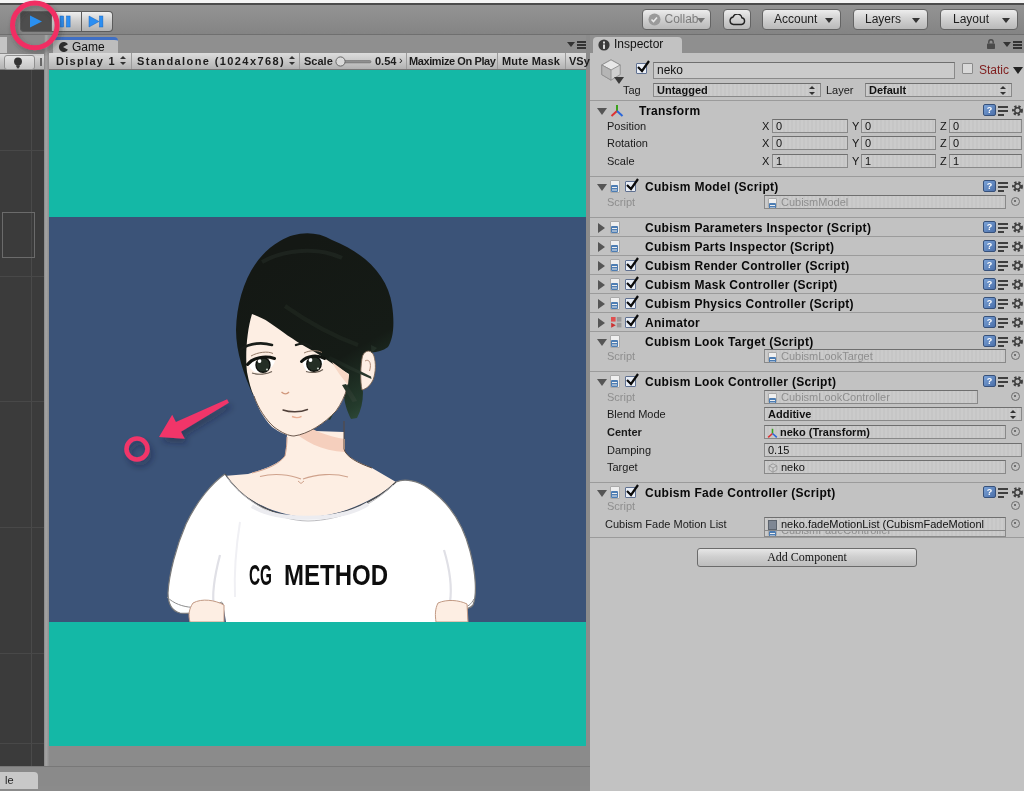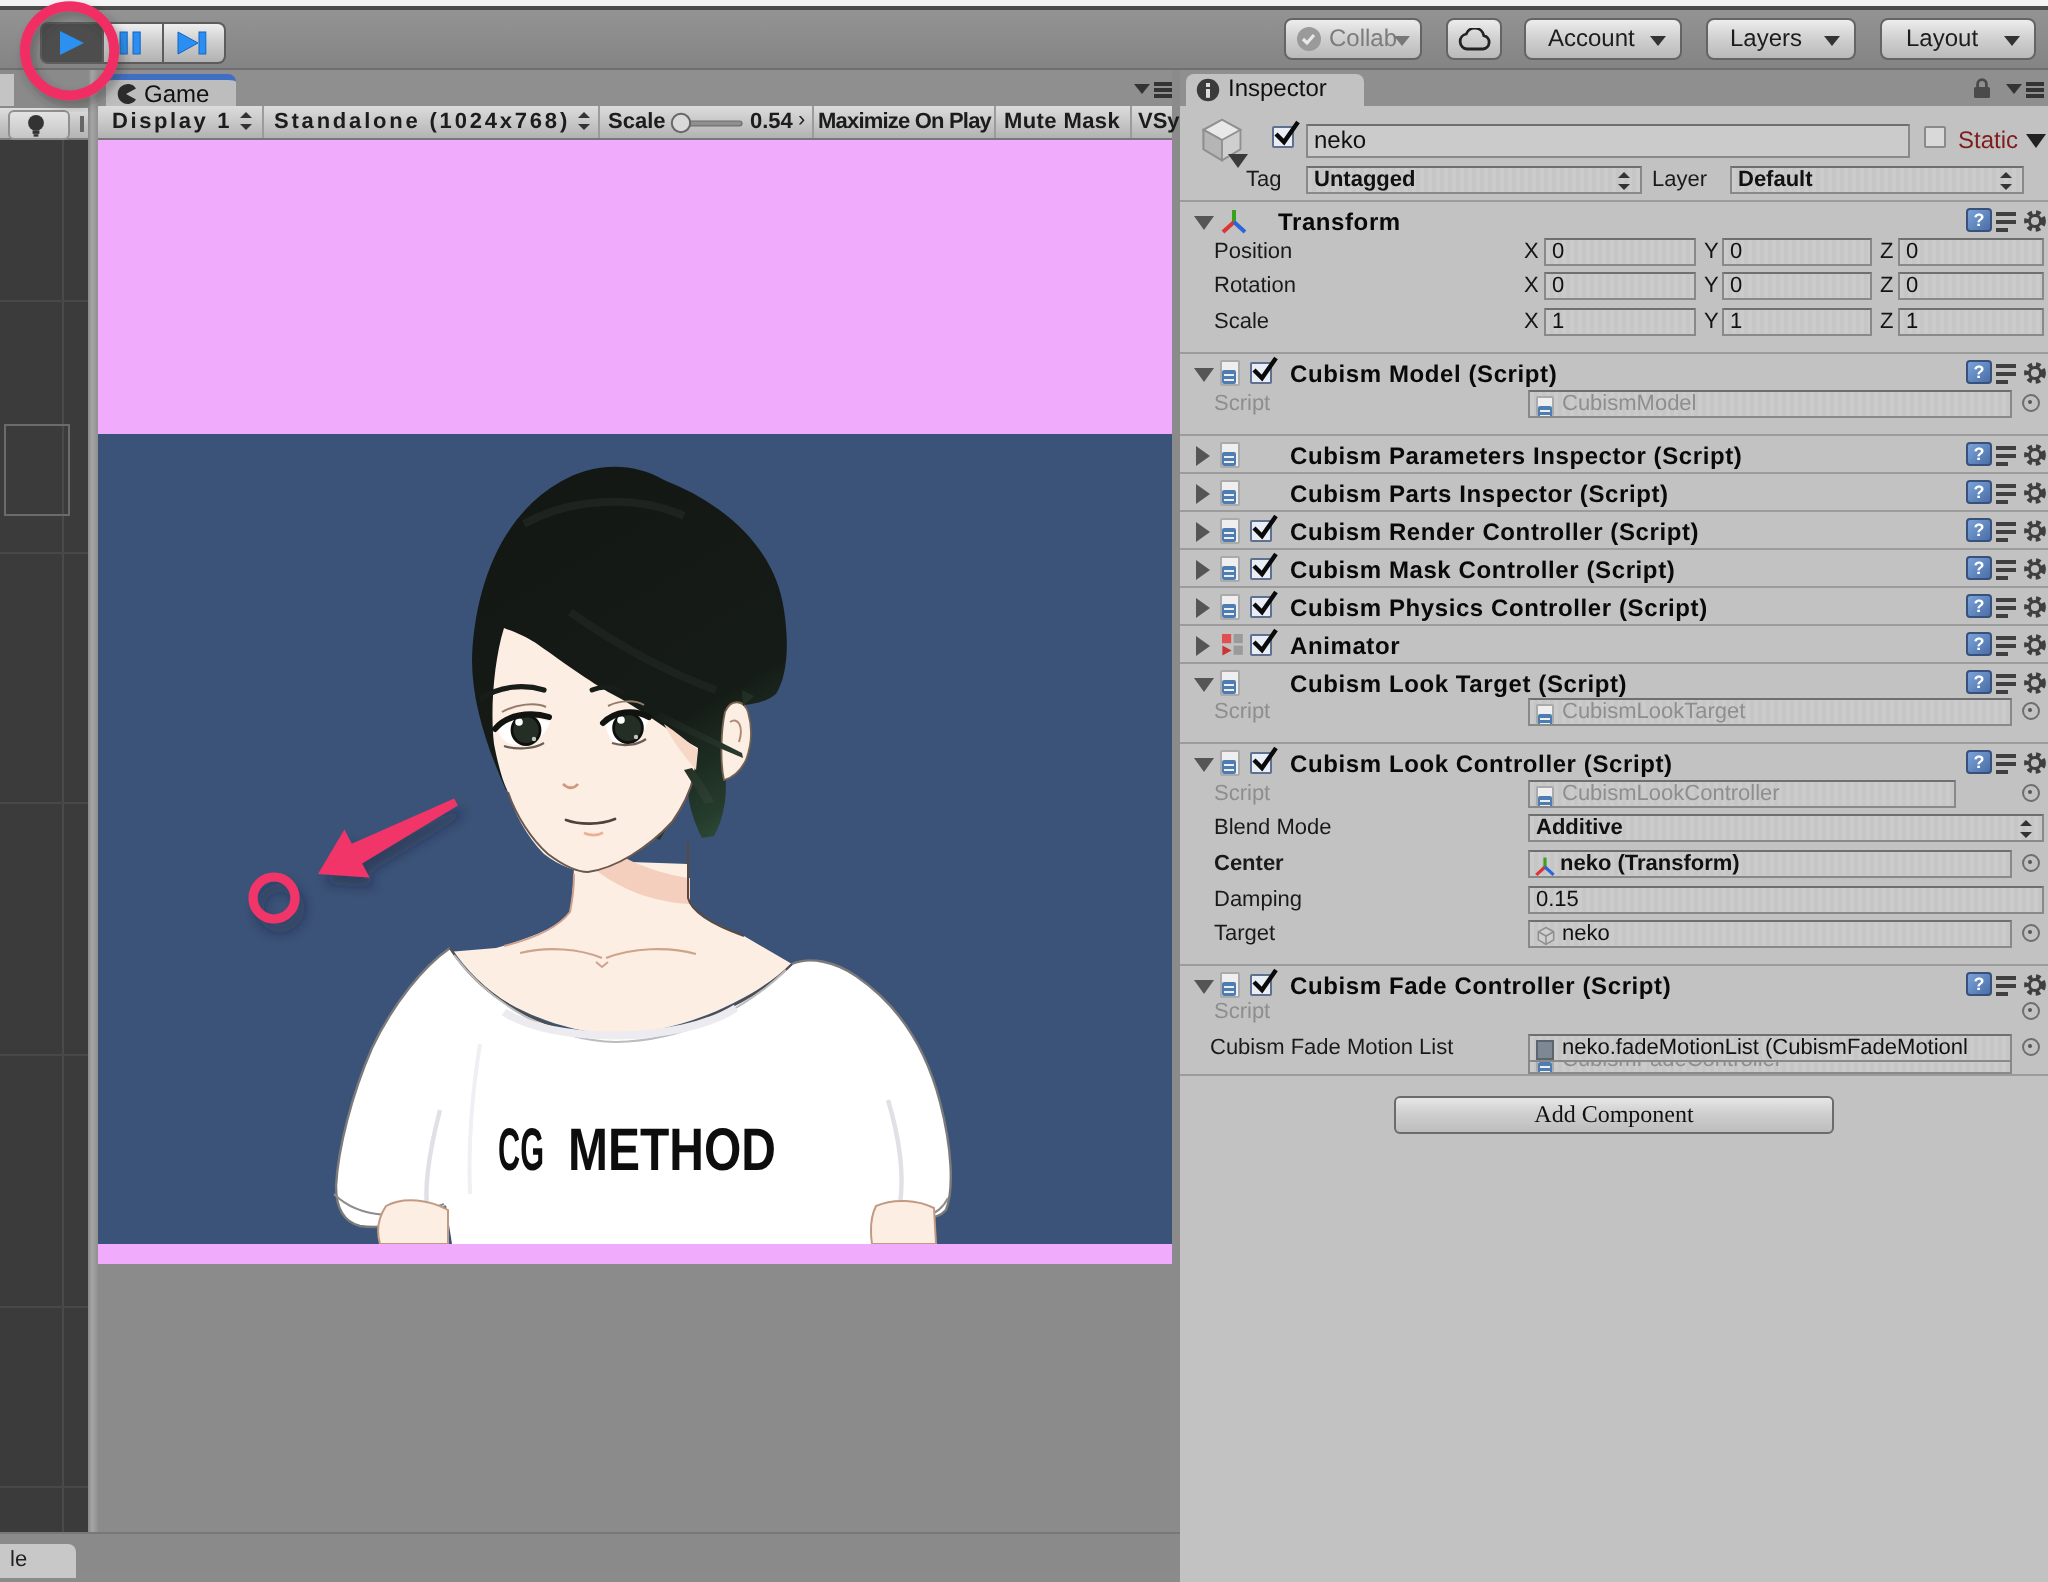--- a/index.html
+++ b/index.html
@@ -29,21 +29,21 @@
 
 .split{background:linear-gradient(90deg,#888,#a5a5a5 40%,#8f8f8f);}
 
 #gametabbar{left:49px;top:35px;width:537px;height:18px;background:#8f8f8f;}
 #gametab{left:4px;top:2px;width:65px;height:16px;background:#bdbdbd;
 border-radius:4px 4px 0 0;border-top:3px solid #3f6fc4;font-size:12px;color:#111;}
 #gametoolbar{left:49px;top:53px;width:537px;height:17px;
 background:linear-gradient(#dcdcdc,#c6c6c6 55%,#b2b2b2);border-bottom:1px solid #777;
 font-size:11px;font-weight:bold;color:#1c1c1c;}
 .gsep{position:absolute;top:0;width:1px;height:16px;background:#9b9b9b;}
-#gamecontent{left:49px;top:70px;width:537px;height:562px;background:#f0abfc;}
+#gamecontent{left:49px;top:70px;width:537px;height:676px;background:#14b8a6;}
 #bluebg{left:0;top:147px;width:537px;height:405px;background:#3b5378;}
 
 #bottombar{left:0;top:766px;width:590px;height:20px;background:#8a8a8a;border-top:1px solid #787878;}
 #letab{left:0;top:5px;width:38px;height:17px;background:#c8c8c8;border-radius:0 4px 0 0;
 font-size:11px;color:#222;line-height:17px;padding-left:5px;}
 
 #inspector{left:590px;top:35px;width:434px;height:756px;background:#c2c2c2;}
 #insptabbar{left:0;top:0;width:434px;height:18px;background:#8f8f8f;}
 #insptab{left:3px;top:2px;width:89px;height:16px;background:#c2c2c2;border-radius:4px 4px 0 0;
 font-size:12px;color:#111;}

